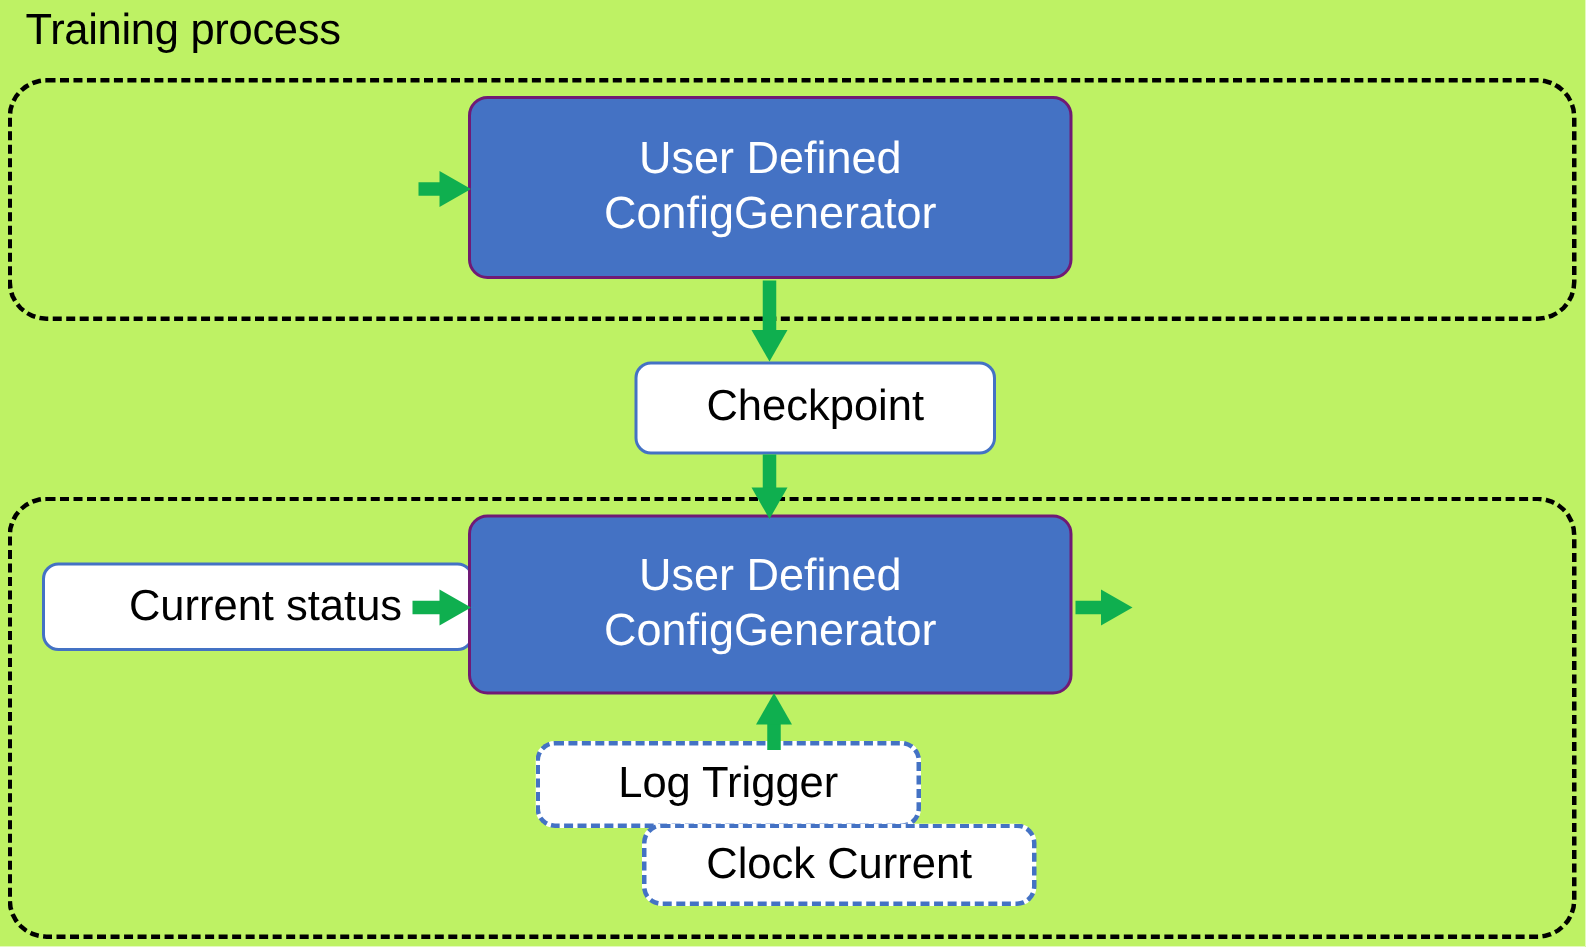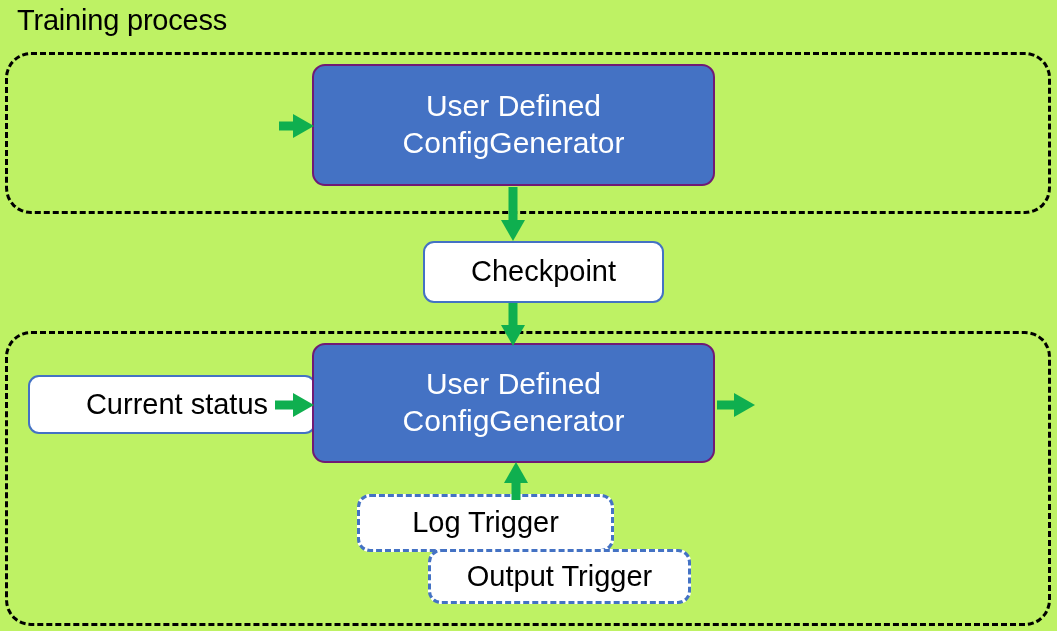--- a/index.html
+++ b/index.html
@@ -136,21 +136,21 @@
       <div>ConfigGenerator</div>
     </div>
   </div>
 
 
   <div class="node node-trigger" id="node-log-trigger">
     <span>Log Trigger</span>
   </div>
 
   <div class="node node-trigger" id="node-clock-trigger">
-    <span>Output Trigger</span>
+    <span>Clock Current</span>
   </div>
 
   <svg id="connectors" viewBox="0 0 1057 631">
 
     <g>
       <line x1="279" y1="126" x2="297" y2="126" stroke="#0FAF4F" stroke-width="9"></line>
       <polygon points="293,114 314,126 293,138" fill="#0FAF4F"></polygon>
     </g>
 
     <g>

